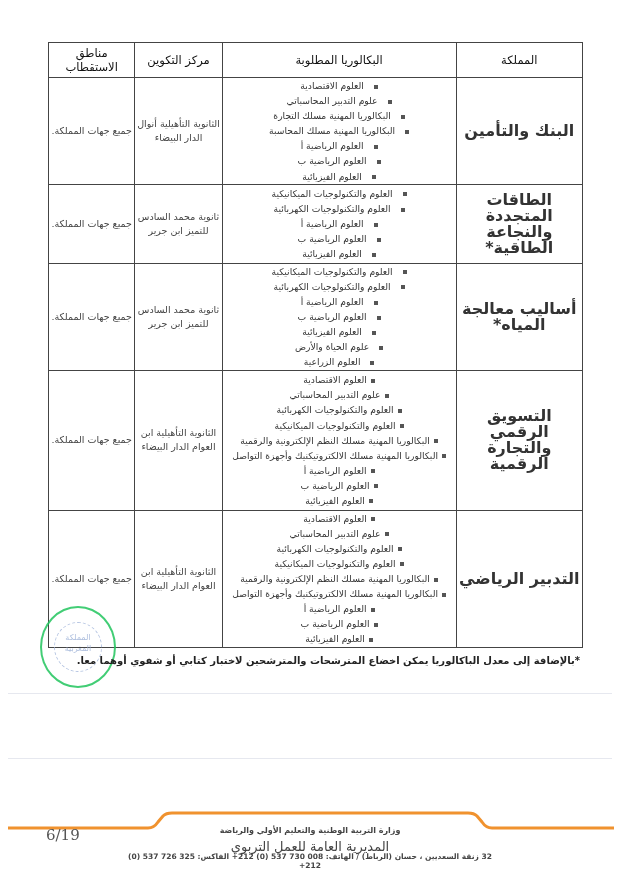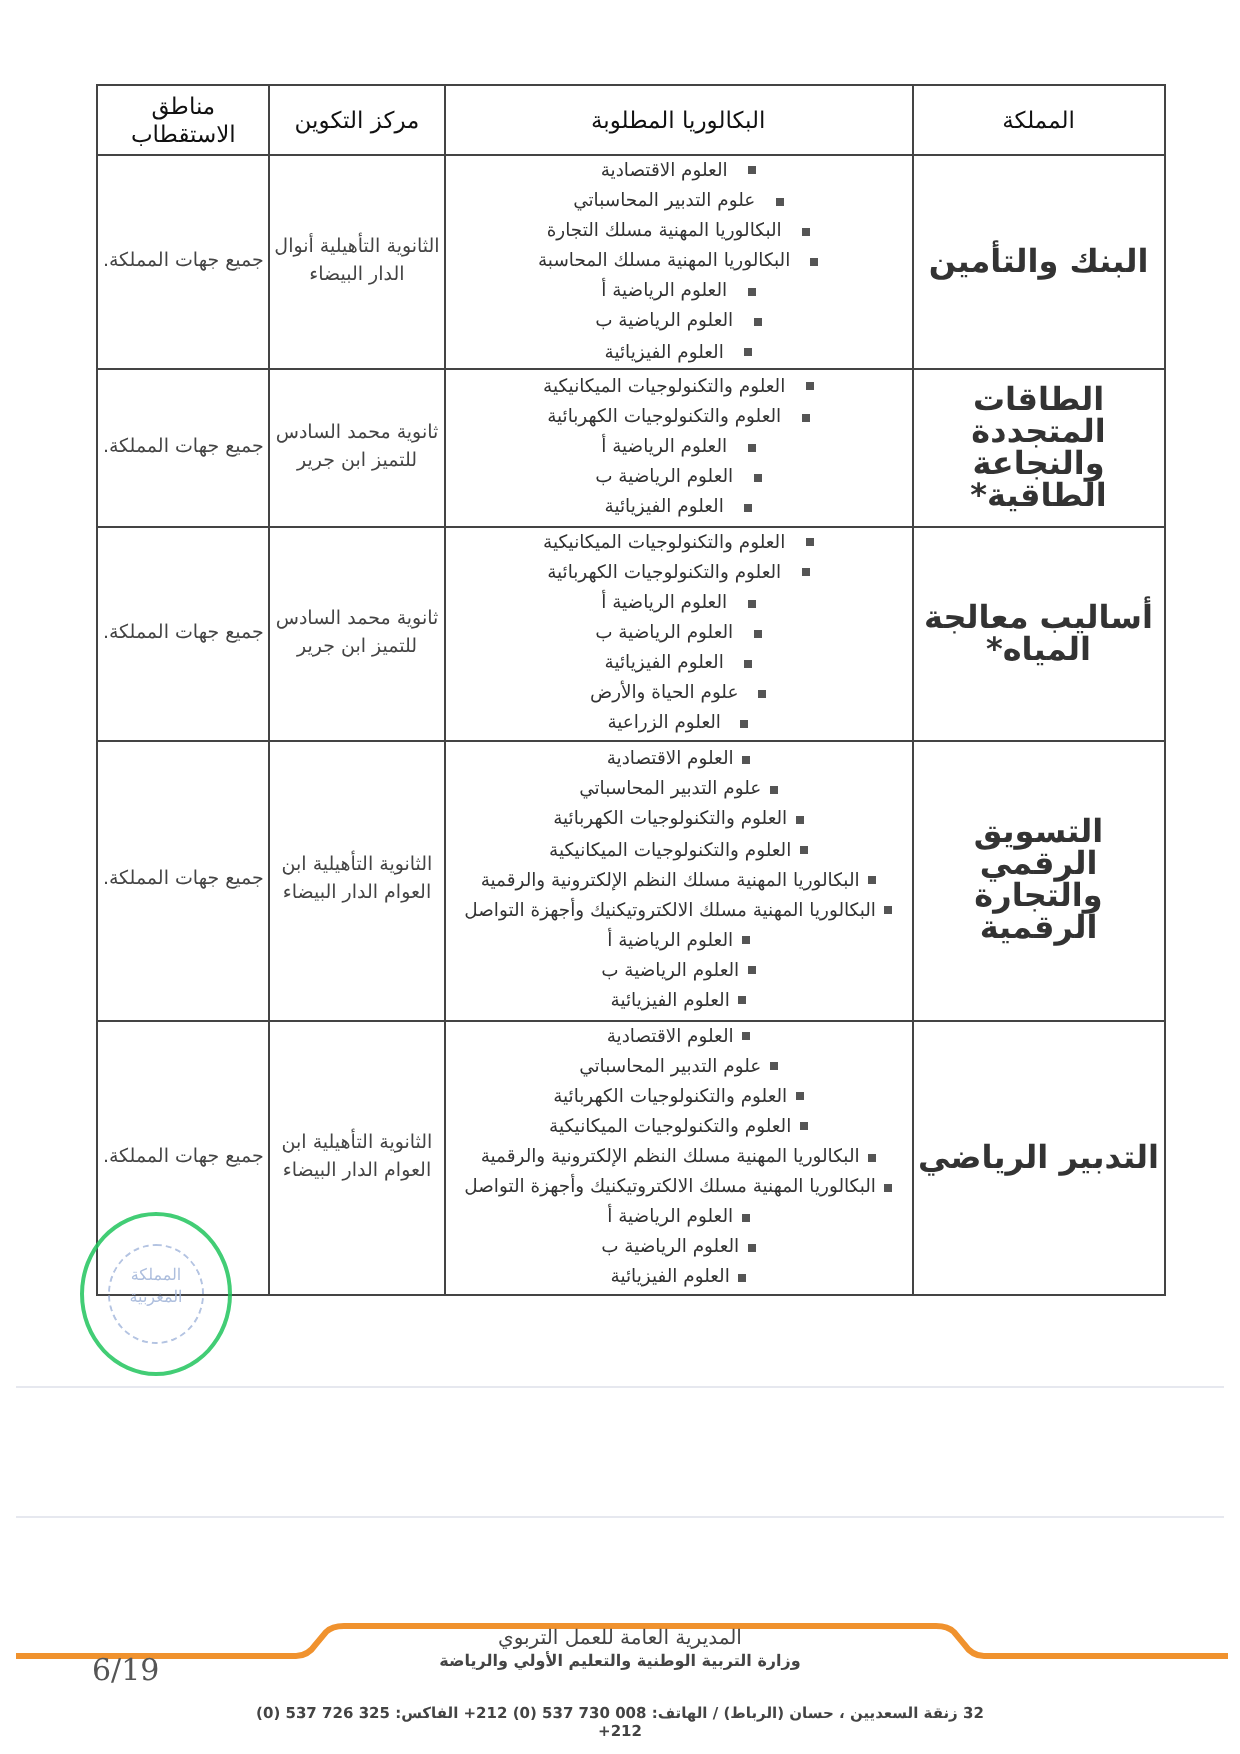--- a/index.html
+++ b/index.html
@@ -31,21 +31,21 @@
   .stamp .inner { position:absolute; left:12px; top:14px; width:46px; height:48px; border-radius:50%;
            border:1px dashed #a8badd; }
   .stamp .txt { position:absolute; left:0; right:0; top:24px; text-align:center; font-size:8px;
            line-height:11px; color:#9fb3d8; direction:rtl; }
   .footer-line { position:absolute; left:0; top:810px; width:620px; height:30px; }
   .page-num { position:absolute; left:46px; top:826px; font-family:"DejaVu Serif", serif;
               font-size:15px; color:#555; }
   .footer-text { position:absolute; left:120px; width:380px; text-align:center; direction:rtl;
                  color:#444; }
   .ft1 { top:826px; font-size:8px; font-weight:bold; }
-  .ft2 { top:814px; font-size:10px; }
+  .ft2 { top:839px; font-size:13px; }
   .ft3 { top:852px; font-size:7.5px; font-weight:bold; }
 </style>
 </head>
 <body>
 
 <div class="page">
 
   <table class="main">
     <colgroup>
       <col class="col-spec">
@@ -153,20 +153,21 @@
   </table>
 
   <div class="stamp">
     <div class="inner"></div>
     <div class="txt">
       <div>المملكة</div>
       <div>المغربية</div>
     </div>
   </div>
 
+  <div class="footnote">*بالإضافة إلى معدل الباكالوريا يمكن اخضاع المترشحات والمترشحين لاختبار كتابي أو شفوي أوهما معا.</div>
 
   <div class="hr-faint" style="top:693px;"></div>
   <div class="hr-faint" style="top:758px;"></div>
 
   <svg class="footer-line" viewBox="0 0 620 30" width="620" height="30">
     <path d="M8 18 L148 18 Q154 18 158 12 L163 6 Q166 3 172 3 L468 3 Q474 3 477 6 L482 12 Q486 18 492 18 L614 18" fill="none" stroke="#f0922e" stroke-width="3"></path>
   </svg>
   <div class="page-num">6/19</div>
   <div class="footer-text ft1">وزارة التربية الوطنية والتعليم الأولي والرياضة</div>
   <div class="footer-text ft2">المديرية العامة للعمل التربوي</div>

